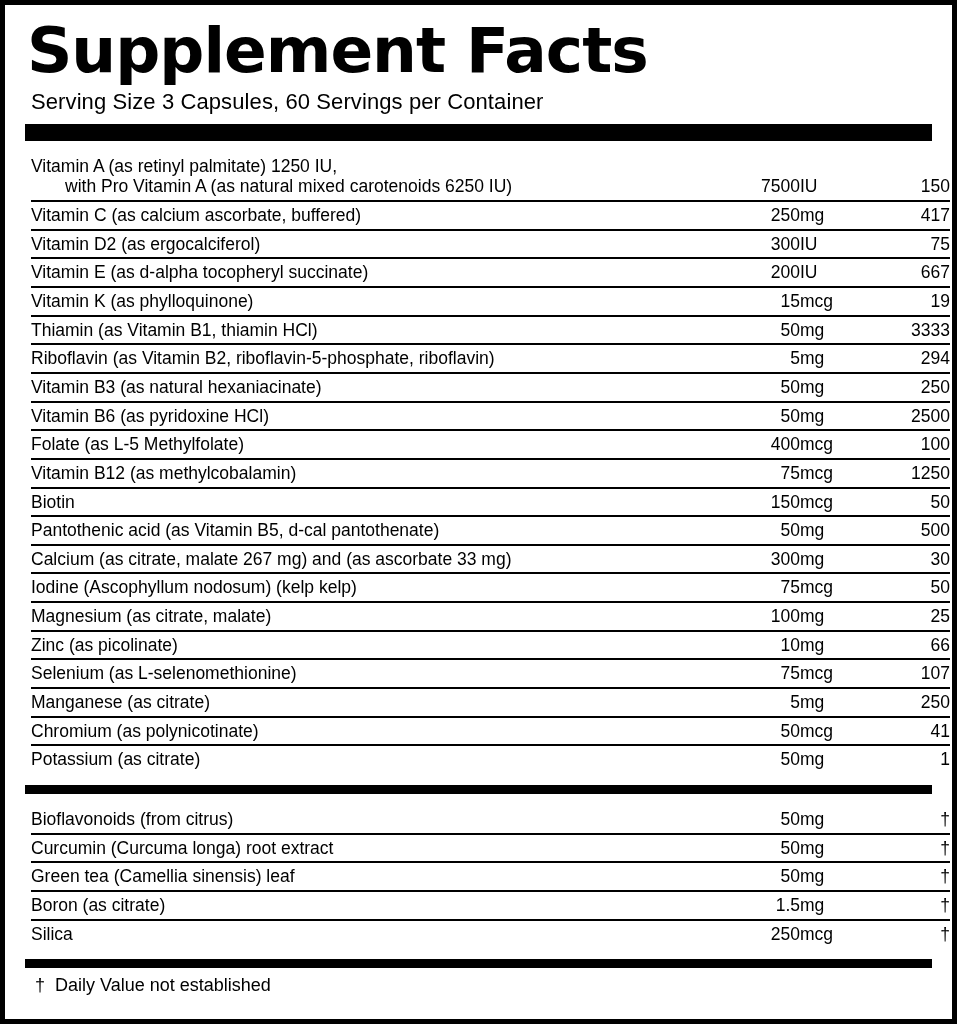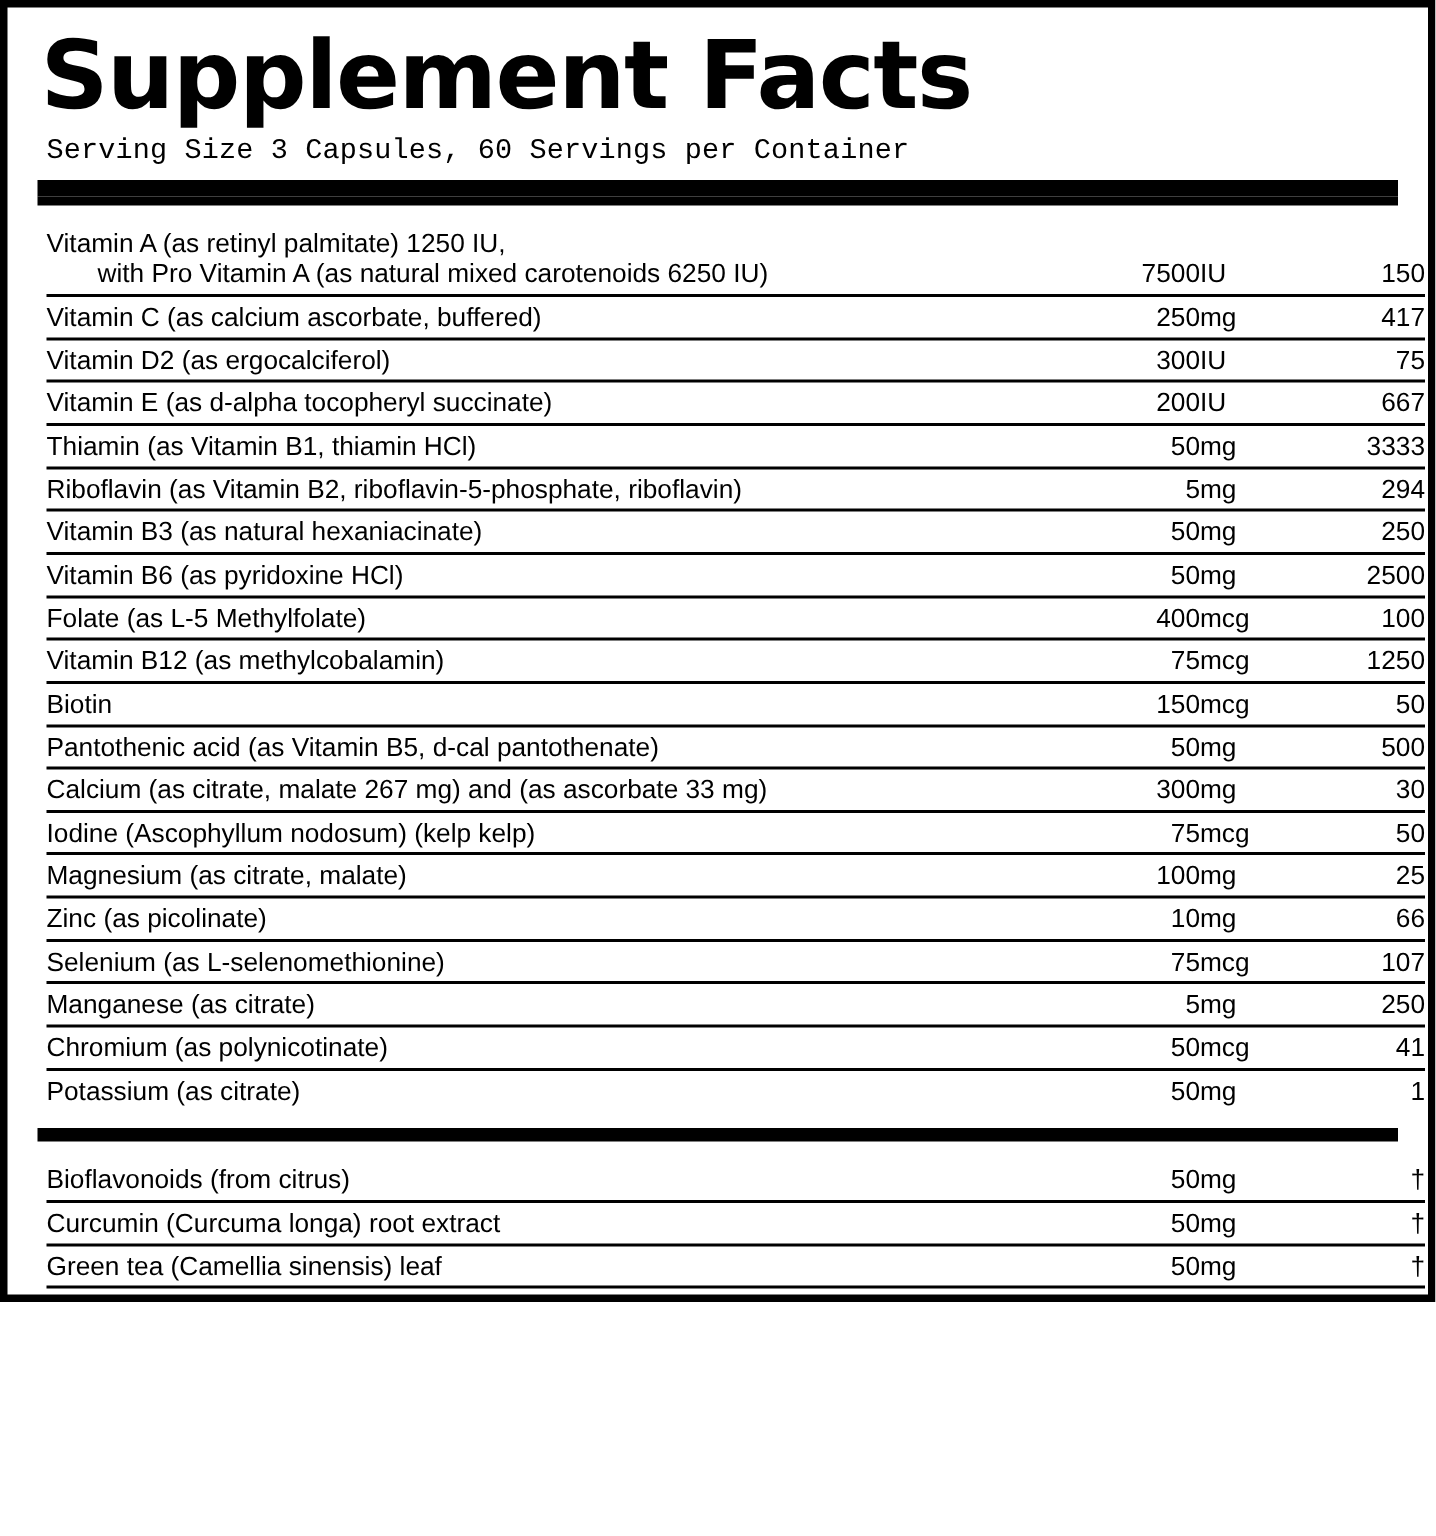--- a/index.html
+++ b/index.html
@@ -7,40 +7,39 @@
     padding: 0;
     background: #ffffff;
   }
   body {
     font-family: "Liberation Sans", sans-serif;
     color: #000000;
     -webkit-font-smoothing: antialiased;
   }
   .panel {
     width: 957px;
-    height: 868px;
+    height: 1024px;
     box-sizing: border-box;
     border: 5px solid #000;
     padding: 10px 14px 0 14px;
     position: relative;
     overflow: hidden;
   }
   .title {
     font-size: 63px;
     font-weight: bold;
     letter-spacing: -1px;
     line-height: 0.95;
     margin: 6px 0 0 8px;
     font-family: "DejaVu Sans", sans-serif;
   }
   .serving {
-    font-size: 19px;
+    font-size: 22px;
     margin: 8px 0 0 12px;
     letter-spacing: 0.1px;
-    font-family: Liberation Mono, monospace;
   }
   .rule-thick {
     height: 11px;
     background: #000;
     margin: 9px 6px 0 6px;
   }
   .rule-med {
     height: 6px;
     background: #000;
     margin: 0 6px;
@@ -119,20 +118,26 @@
           <td class="c-unit">IU</td>
           <td class="c-dv">75</td>
         </tr>
         <tr>
           <td class="c-name">Vitamin E (as d-alpha tocopheryl succinate)</td>
           <td class="c-amt">200</td>
           <td class="c-unit">IU</td>
           <td class="c-dv">667</td>
         </tr>
         <tr>
+          <td class="c-name">Vitamin K (as phylloquinone)</td>
+          <td class="c-amt">15</td>
+          <td class="c-unit">mcg</td>
+          <td class="c-dv">19</td>
+        </tr>
+        <tr>
           <td class="c-name">Thiamin (as Vitamin B1, thiamin HCl)</td>
           <td class="c-amt">50</td>
           <td class="c-unit">mg</td>
           <td class="c-dv">3333</td>
         </tr>
         <tr>
           <td class="c-name">Riboflavin (as Vitamin B2, riboflavin-5-phosphate, riboflavin)</td>
           <td class="c-amt">5</td>
           <td class="c-unit">mg</td>
           <td class="c-dv">294</td>

